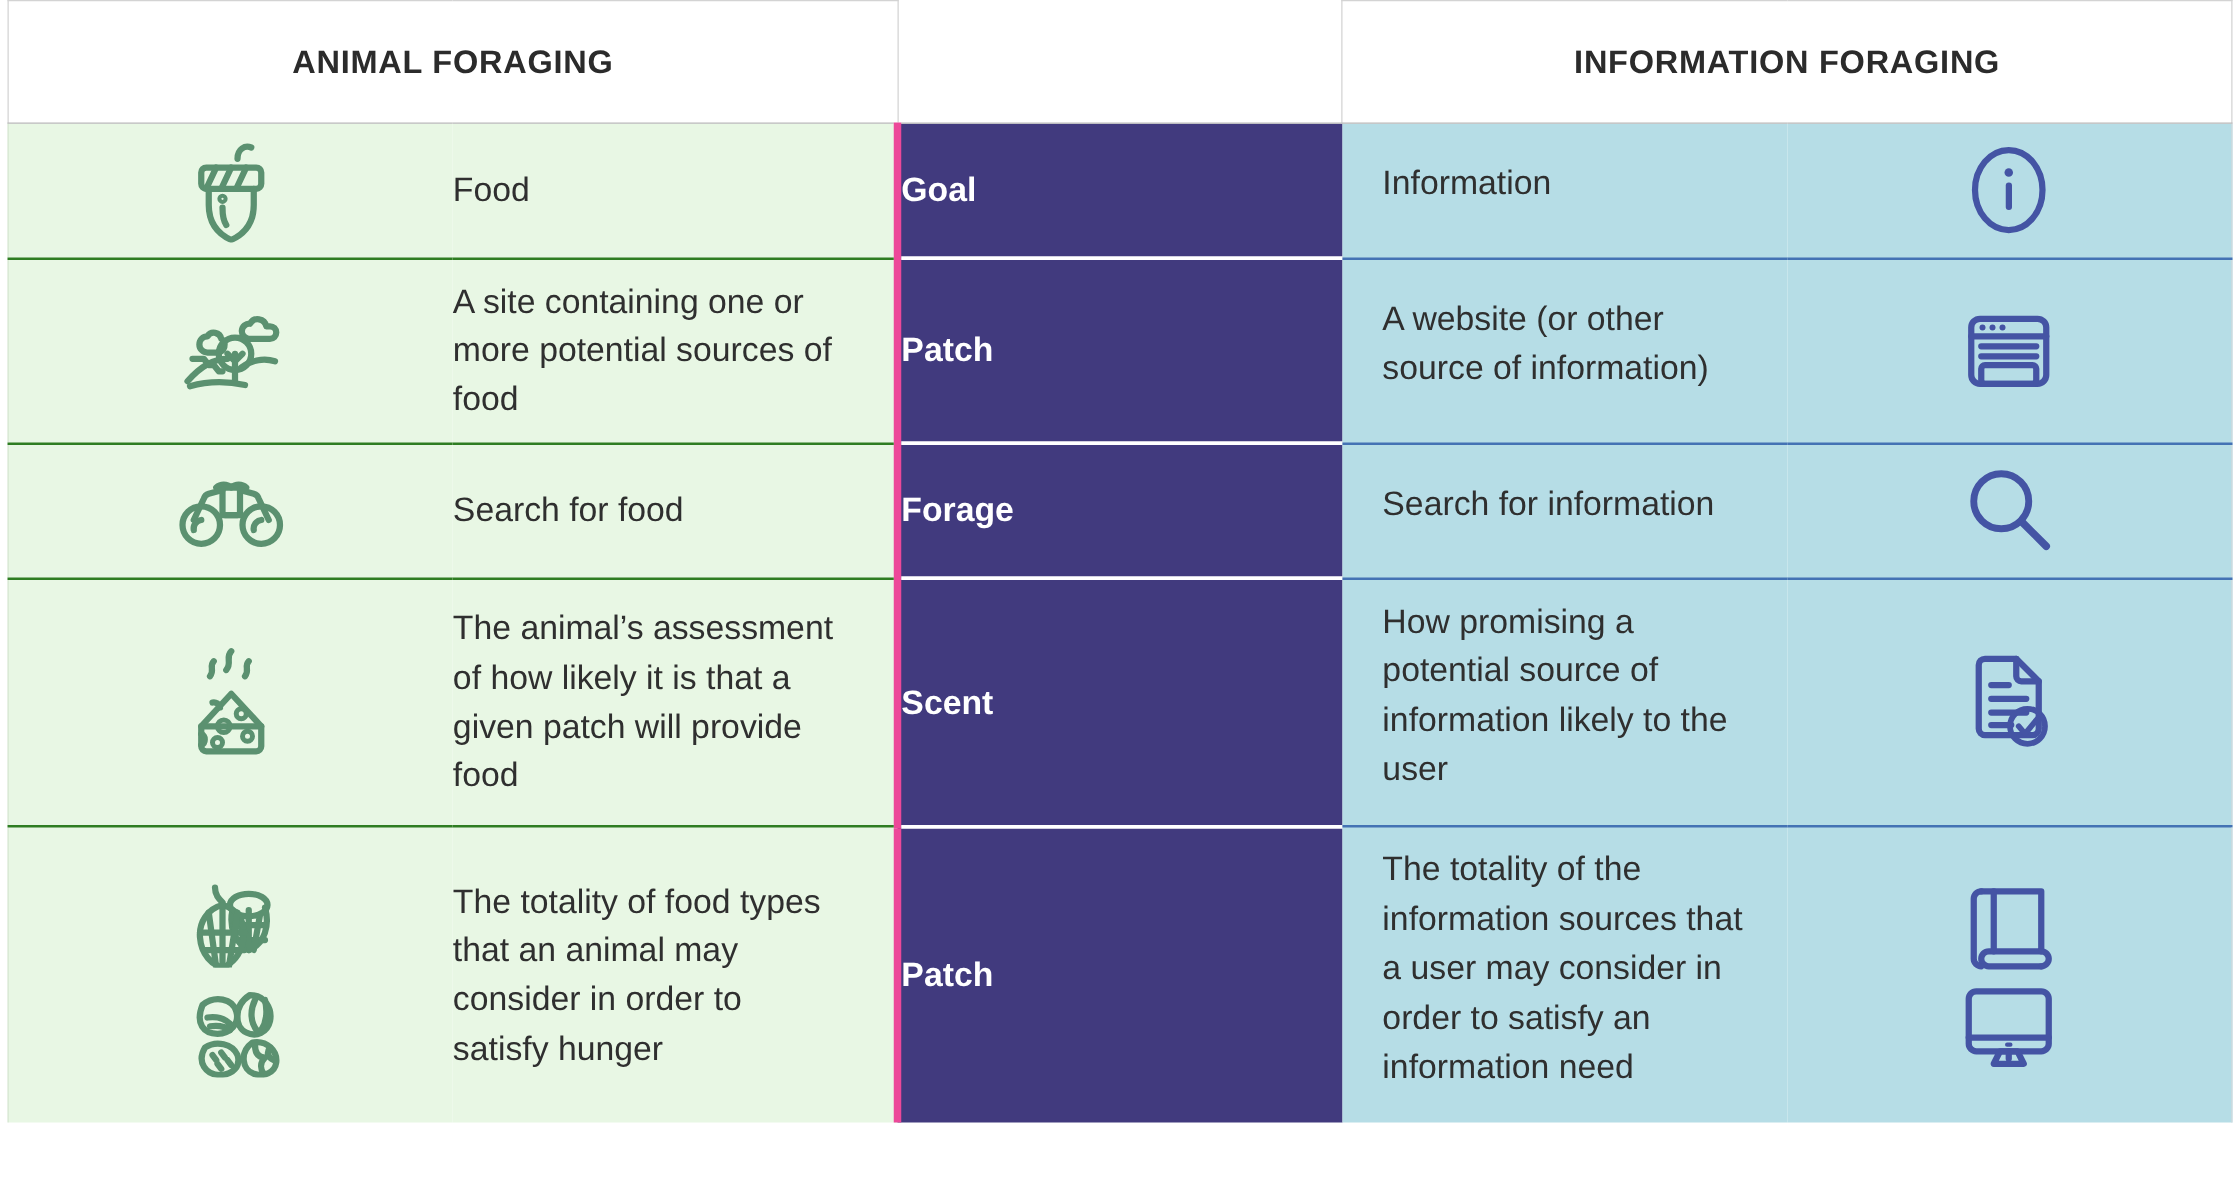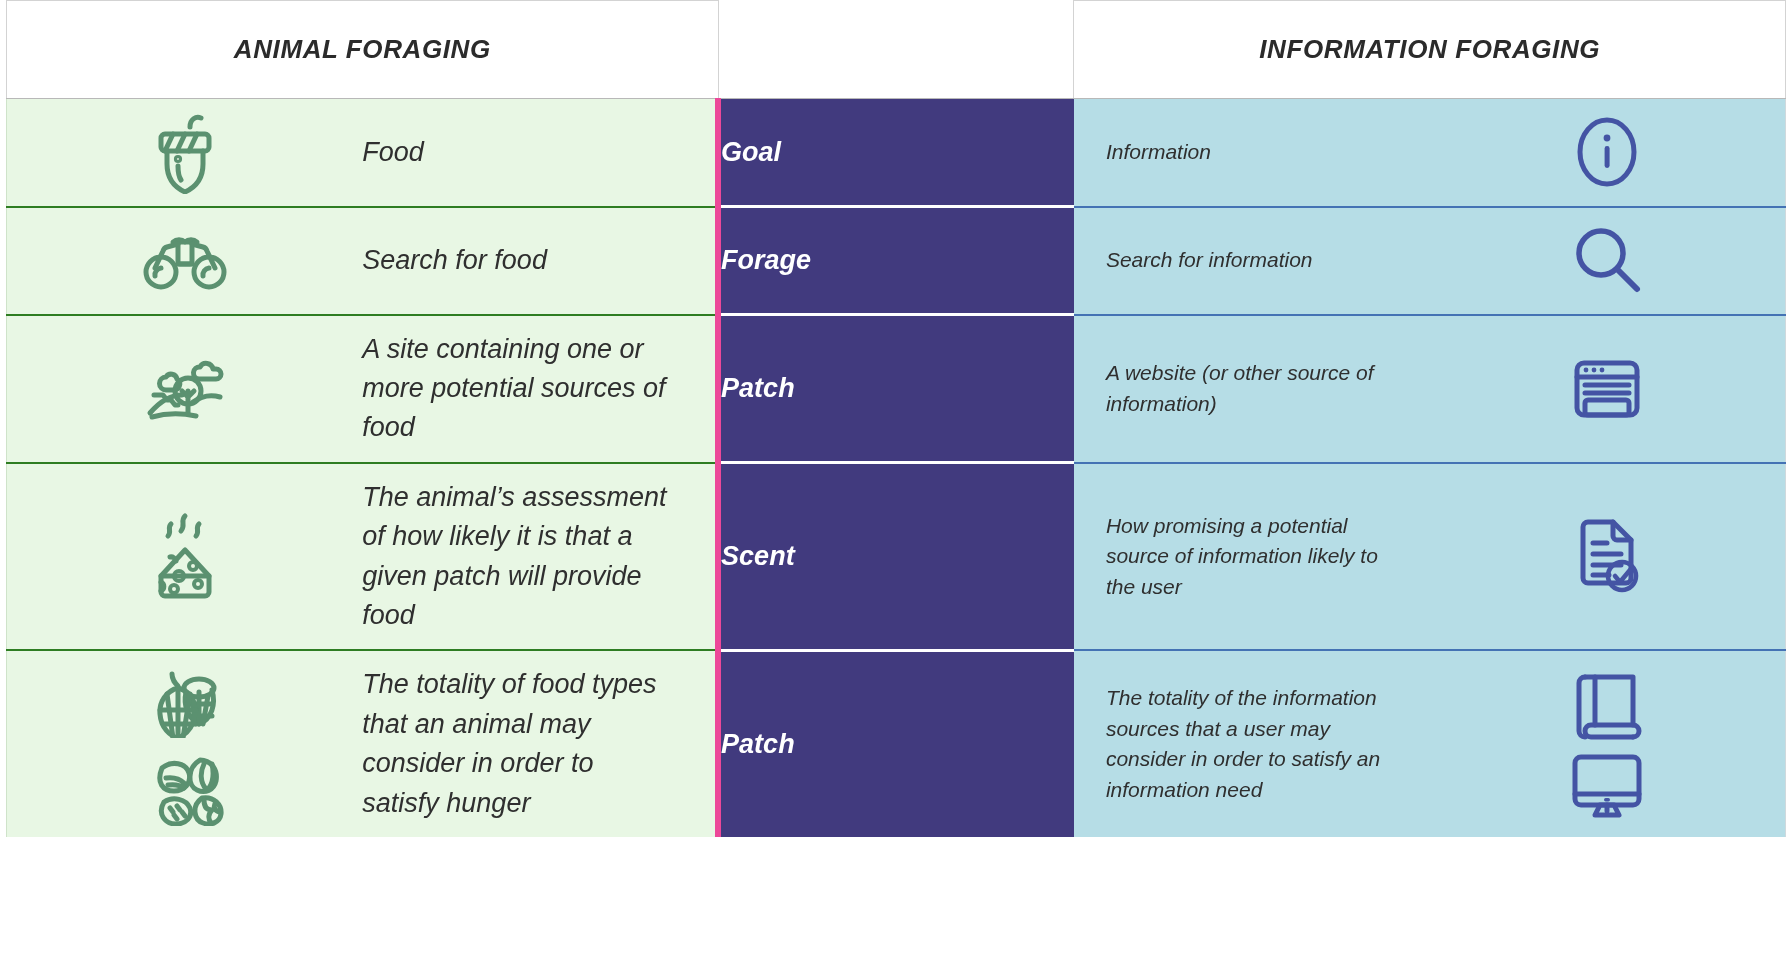--- a/index.html
+++ b/index.html
@@ -21,21 +21,20 @@
     position: relative;
     background: #ffffff;
   }
 
   table.compare {
     width: 1780px;
     margin: 0 auto;
     border-collapse: collapse;
     table-layout: fixed;
     background: #ffffff;
-    font-style: italic;
   }
 
   
   thead tr { height: 98px; }
   th.hdr {
     background: #ffffff;
     color: #2b2b2b;
     font-size: 26px;
     font-weight: bold;
     letter-spacing: 0.6px;
@@ -79,23 +78,23 @@
     color: #ffffff;
     font-size: 27px;
     font-weight: bold;
     vertical-align: middle;
   }
 
   td.text-right {
     background: #b6dde6;
     border-top: 2px solid #4472b4;
     color: #2f2f2f;
-    font-size: 21px;
+    font-size: 27px;
     line-height: 1.46;
-    padding: 14px 18px 14px 32px;
+    padding: 14px 18px 25px 32px;
   }
   td.icon-right {
     width: 150px;
     background: #b6dde6;
     border-top: 2px solid #4472b4;
     border-right: 1px solid #cfd9dd;
     text-align: center;
     vertical-align: middle;
   }
 
@@ -142,20 +141,53 @@
         </td>
         <td class="text-left">Food</td>
         <td class="term">Goal</td>
         <td class="text-right">Information</td>
         <td class="icon-right">
           <span>
             <svg class="ico" width="72" height="80" viewBox="0 0 72 80" aria-hidden="true">
               <ellipse class="blue-stroke" cx="36" cy="40" rx="27" ry="32"></ellipse>
               <circle class="blue-fill" cx="36" cy="26" r="3.4"></circle>
               <rect class="blue-fill" x="33.6" y="34" width="5" height="22" rx="2.4"></rect>
+            </svg>
+          </span>
+        </td>
+      </tr>
+
+      <tr style="height:120px">
+        <td class="icon-left">
+          <span>
+            <svg class="ico" width="82" height="72" viewBox="0 0 82 72" aria-hidden="true">
+              <path class="green-stroke" d="M56 14 a7 7 0 0 1 13 2 h3 a5 5 0 0 1 0 10 h-17 a6 6 0 0 1 1 -12 z"></path>
+              <path class="green-stroke" d="M22 24 a6 6 0 0 1 11 2 a6 6 0 0 1 -3 11 h-8 a6 6 0 0 1 0 -13 z"></path>
+              <circle class="green-stroke" cx="44" cy="38" r="13"></circle>
+              <path class="green-stroke" d="M44 38 v22 M44 44 l-6 -6 M44 44 l6 -6"></path>
+              <path class="green-stroke" d="M10 42 h9 l4 5 h4 l4 5 h3"></path>
+              <path class="green-stroke" d="M6 60 c12 -14 22 -18 32 -18"></path>
+              <path class="green-stroke" d="M76 44 c-10 -3 -20 0 -27 5"></path>
+              <path class="green-stroke" d="M8 64 c14 -4 30 -4 44 -1"></path>
+            </svg>
+          </span>
+        </td>
+        <td class="text-left">A site containing one or more potential sources of food</td>
+        <td class="term">Patch</td>
+        <td class="text-right">A website (or other source of information)</td>
+        <td class="icon-right">
+          <span>
+            <svg class="ico" width="76" height="72" viewBox="0 0 76 72" aria-hidden="true">
+              <rect class="blue-stroke" x="8" y="10" width="60" height="52" rx="7"></rect>
+              <path class="blue-stroke" d="M8 24 h60"></path>
+              <circle class="blue-fill" cx="17" cy="17" r="2.4"></circle>
+              <circle class="blue-fill" cx="25" cy="17" r="2.4"></circle>
+              <circle class="blue-fill" cx="33" cy="17" r="2.4"></circle>
+              <path class="blue-stroke" d="M16 32 h44 M16 40 h44"></path>
+              <rect class="blue-stroke" x="16" y="47" width="44" height="15" rx="3"></rect>
             </svg>
           </span>
         </td>
       </tr>
 
       <tr style="height:108px">
         <td class="icon-left">
           <span>
             <svg class="ico" width="84" height="62" viewBox="0 0 84 62" aria-hidden="true">
               <path class="green-stroke" d="M30 12 a9 9 0 0 1 12 0 a9 9 0 0 1 12 0"></path>
@@ -171,53 +203,20 @@
           </span>
         </td>
         <td class="text-left">Search for food</td>
         <td class="term">Forage</td>
         <td class="text-right">Search for information</td>
         <td class="icon-right">
           <span>
             <svg class="ico" width="76" height="76" viewBox="0 0 76 76" aria-hidden="true">
               <circle class="blue-stroke" cx="32" cy="30" r="22" style="stroke-width:5.5"></circle>
               <path class="blue-stroke" d="M48 46 L68 66" style="stroke-width:6"></path>
-            </svg>
-          </span>
-        </td>
-      </tr>
-
-      <tr style="height:120px">
-        <td class="icon-left">
-          <span>
-            <svg class="ico" width="82" height="72" viewBox="0 0 82 72" aria-hidden="true">
-              <path class="green-stroke" d="M56 14 a7 7 0 0 1 13 2 h3 a5 5 0 0 1 0 10 h-17 a6 6 0 0 1 1 -12 z"></path>
-              <path class="green-stroke" d="M22 24 a6 6 0 0 1 11 2 a6 6 0 0 1 -3 11 h-8 a6 6 0 0 1 0 -13 z"></path>
-              <circle class="green-stroke" cx="44" cy="38" r="13"></circle>
-              <path class="green-stroke" d="M44 38 v22 M44 44 l-6 -6 M44 44 l6 -6"></path>
-              <path class="green-stroke" d="M10 42 h9 l4 5 h4 l4 5 h3"></path>
-              <path class="green-stroke" d="M6 60 c12 -14 22 -18 32 -18"></path>
-              <path class="green-stroke" d="M76 44 c-10 -3 -20 0 -27 5"></path>
-              <path class="green-stroke" d="M8 64 c14 -4 30 -4 44 -1"></path>
-            </svg>
-          </span>
-        </td>
-        <td class="text-left">A site containing one or more potential sources of food</td>
-        <td class="term">Patch</td>
-        <td class="text-right">A website (or other source of information)</td>
-        <td class="icon-right">
-          <span>
-            <svg class="ico" width="76" height="72" viewBox="0 0 76 72" aria-hidden="true">
-              <rect class="blue-stroke" x="8" y="10" width="60" height="52" rx="7"></rect>
-              <path class="blue-stroke" d="M8 24 h60"></path>
-              <circle class="blue-fill" cx="17" cy="17" r="2.4"></circle>
-              <circle class="blue-fill" cx="25" cy="17" r="2.4"></circle>
-              <circle class="blue-fill" cx="33" cy="17" r="2.4"></circle>
-              <path class="blue-stroke" d="M16 32 h44 M16 40 h44"></path>
-              <rect class="blue-stroke" x="16" y="47" width="44" height="15" rx="3"></rect>
             </svg>
           </span>
         </td>
       </tr>
 
       <tr style="height:178px">
         <td class="icon-left">
           <span>
             <svg class="ico" width="84" height="94" viewBox="0 0 84 94" aria-hidden="true">
               <path class="green-stroke" d="M42 6 c-5 5 1 9 -4 15"></path>

